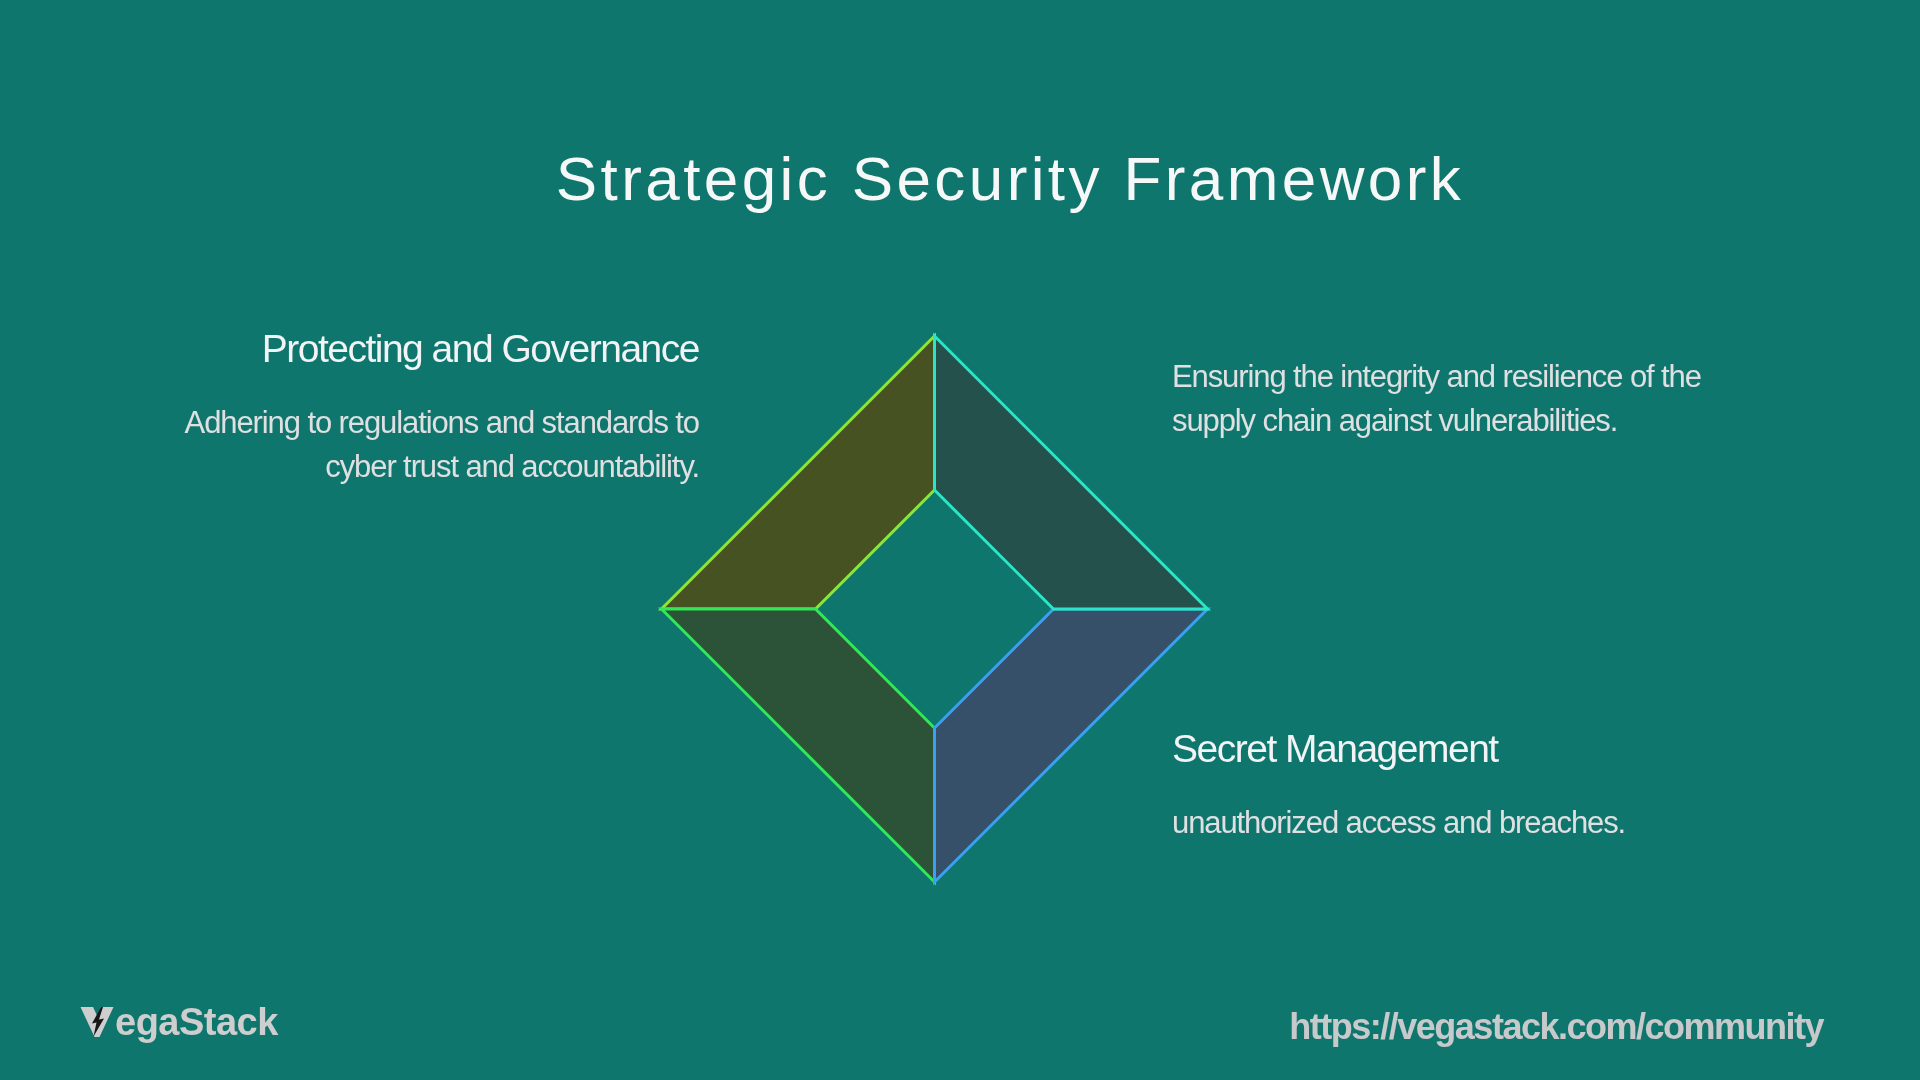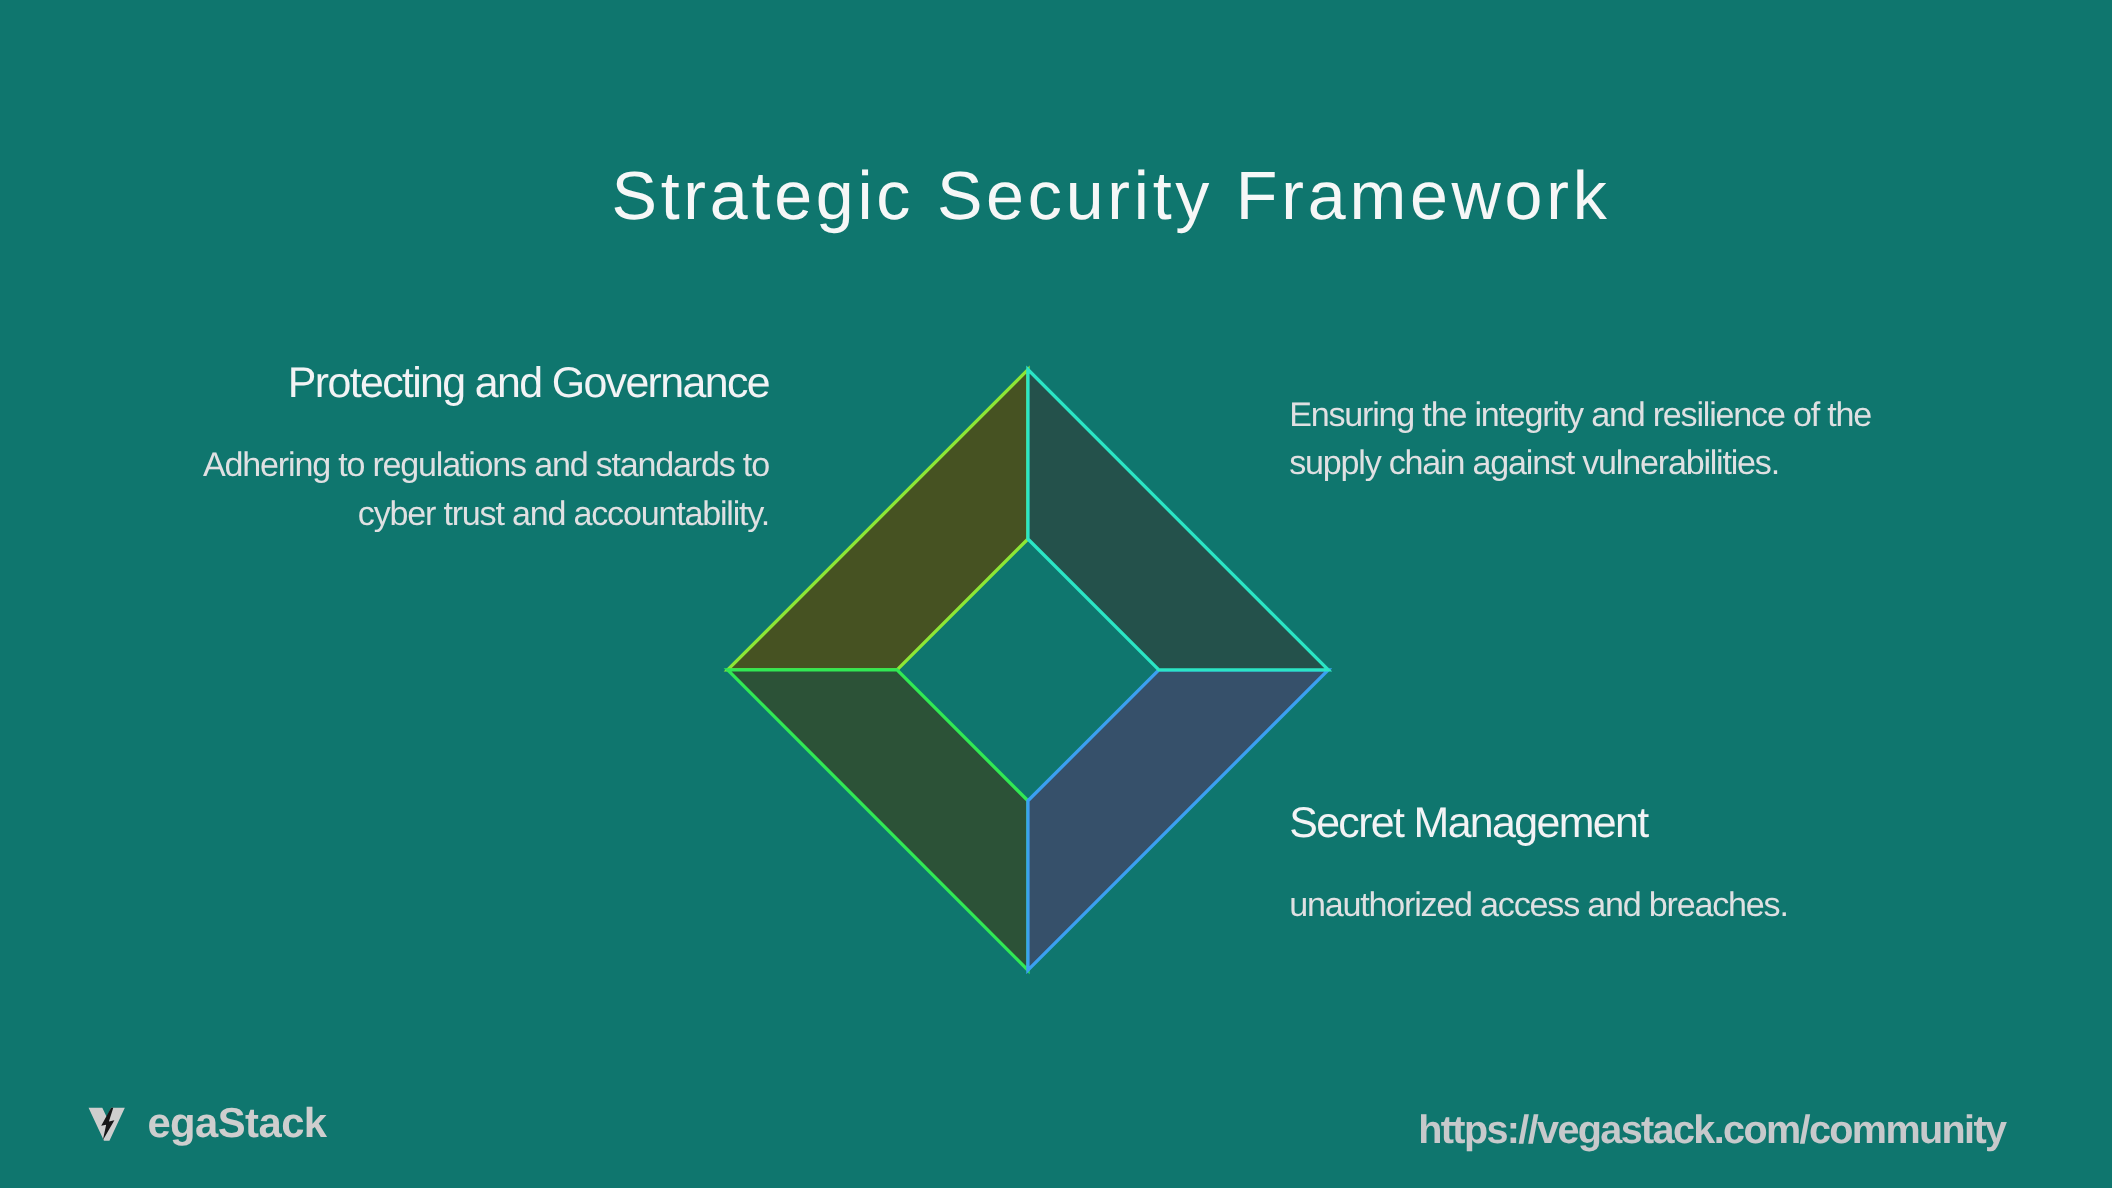--- a/index.html
+++ b/index.html
@@ -37,21 +37,21 @@
   .quad .body{margin-top:29px;}
   .quad .line{
     font-size:31px;font-weight:400;
     letter-spacing:-1.1px;
     color:#dfe0e2;
     line-height:44px;
     white-space:nowrap;
   }
   .brand{
     position:absolute;left:80px;top:1003px;
-    display:flex;align-items:center;gap:20px;
+    display:flex;align-items:center;gap:1px;
   }
   .brand-text{
     font-size:38px;font-weight:700;
     letter-spacing:-0.5px;
     color:#cecece;
     line-height:38px;
   }
   .footer-url{
     position:absolute;right:97px;top:1008px;
     font-size:36px;font-weight:700;

